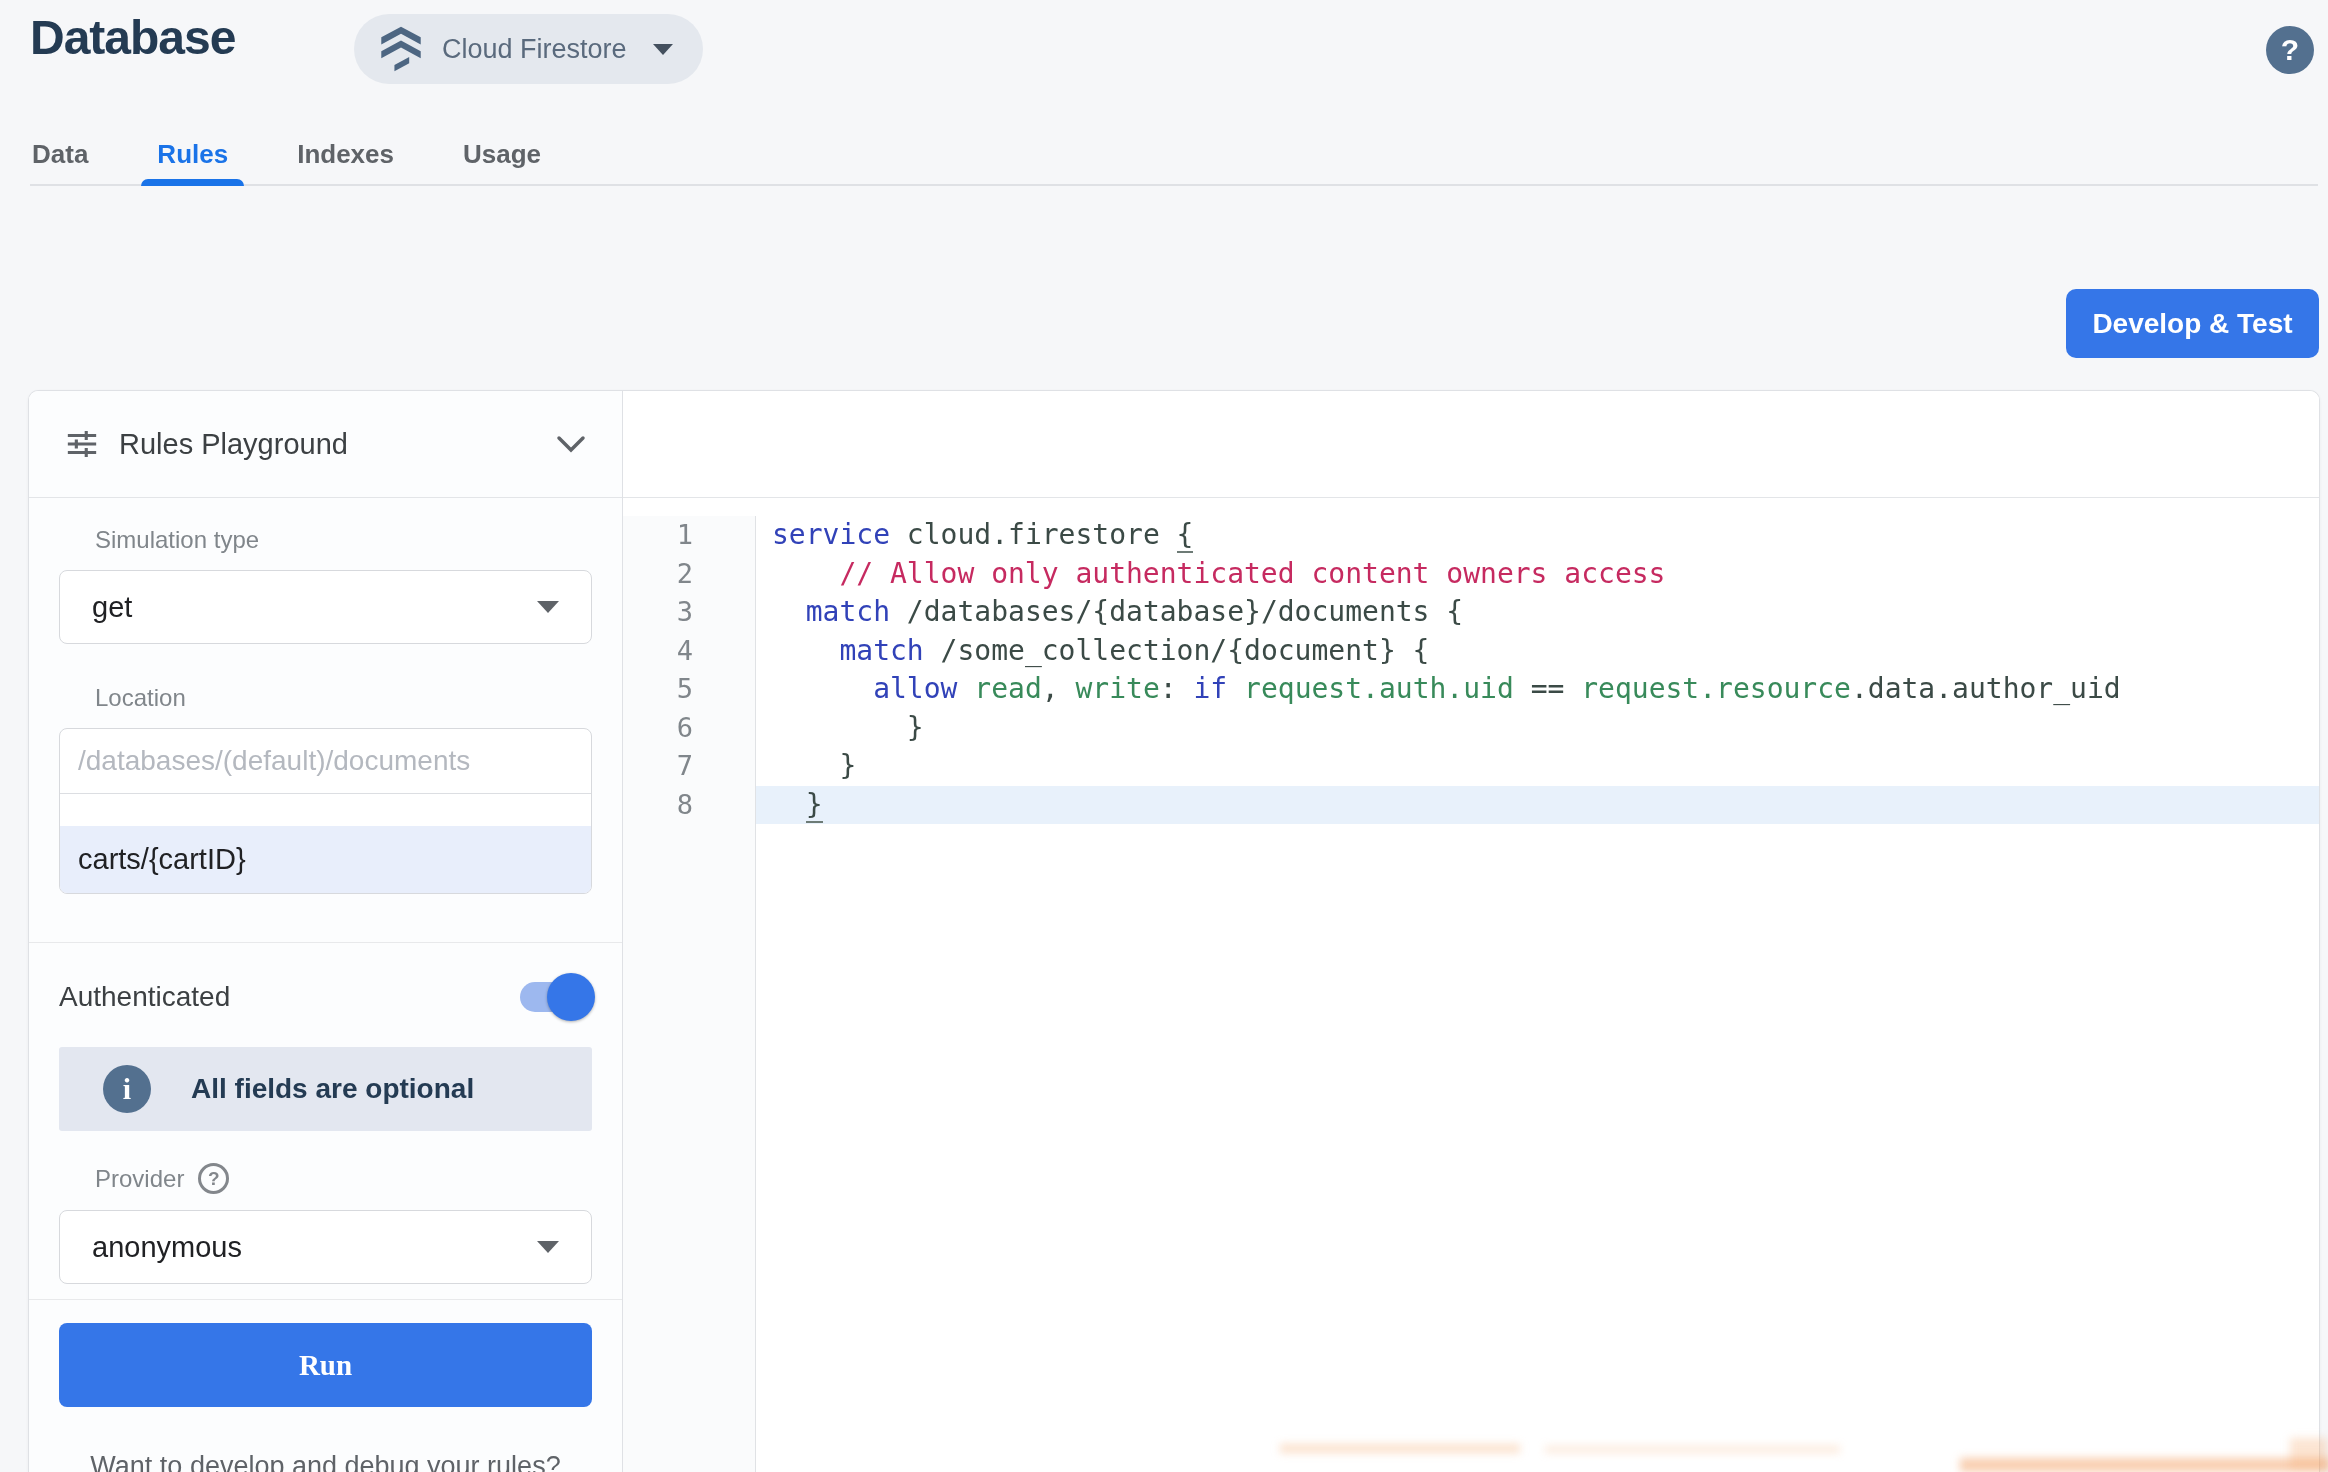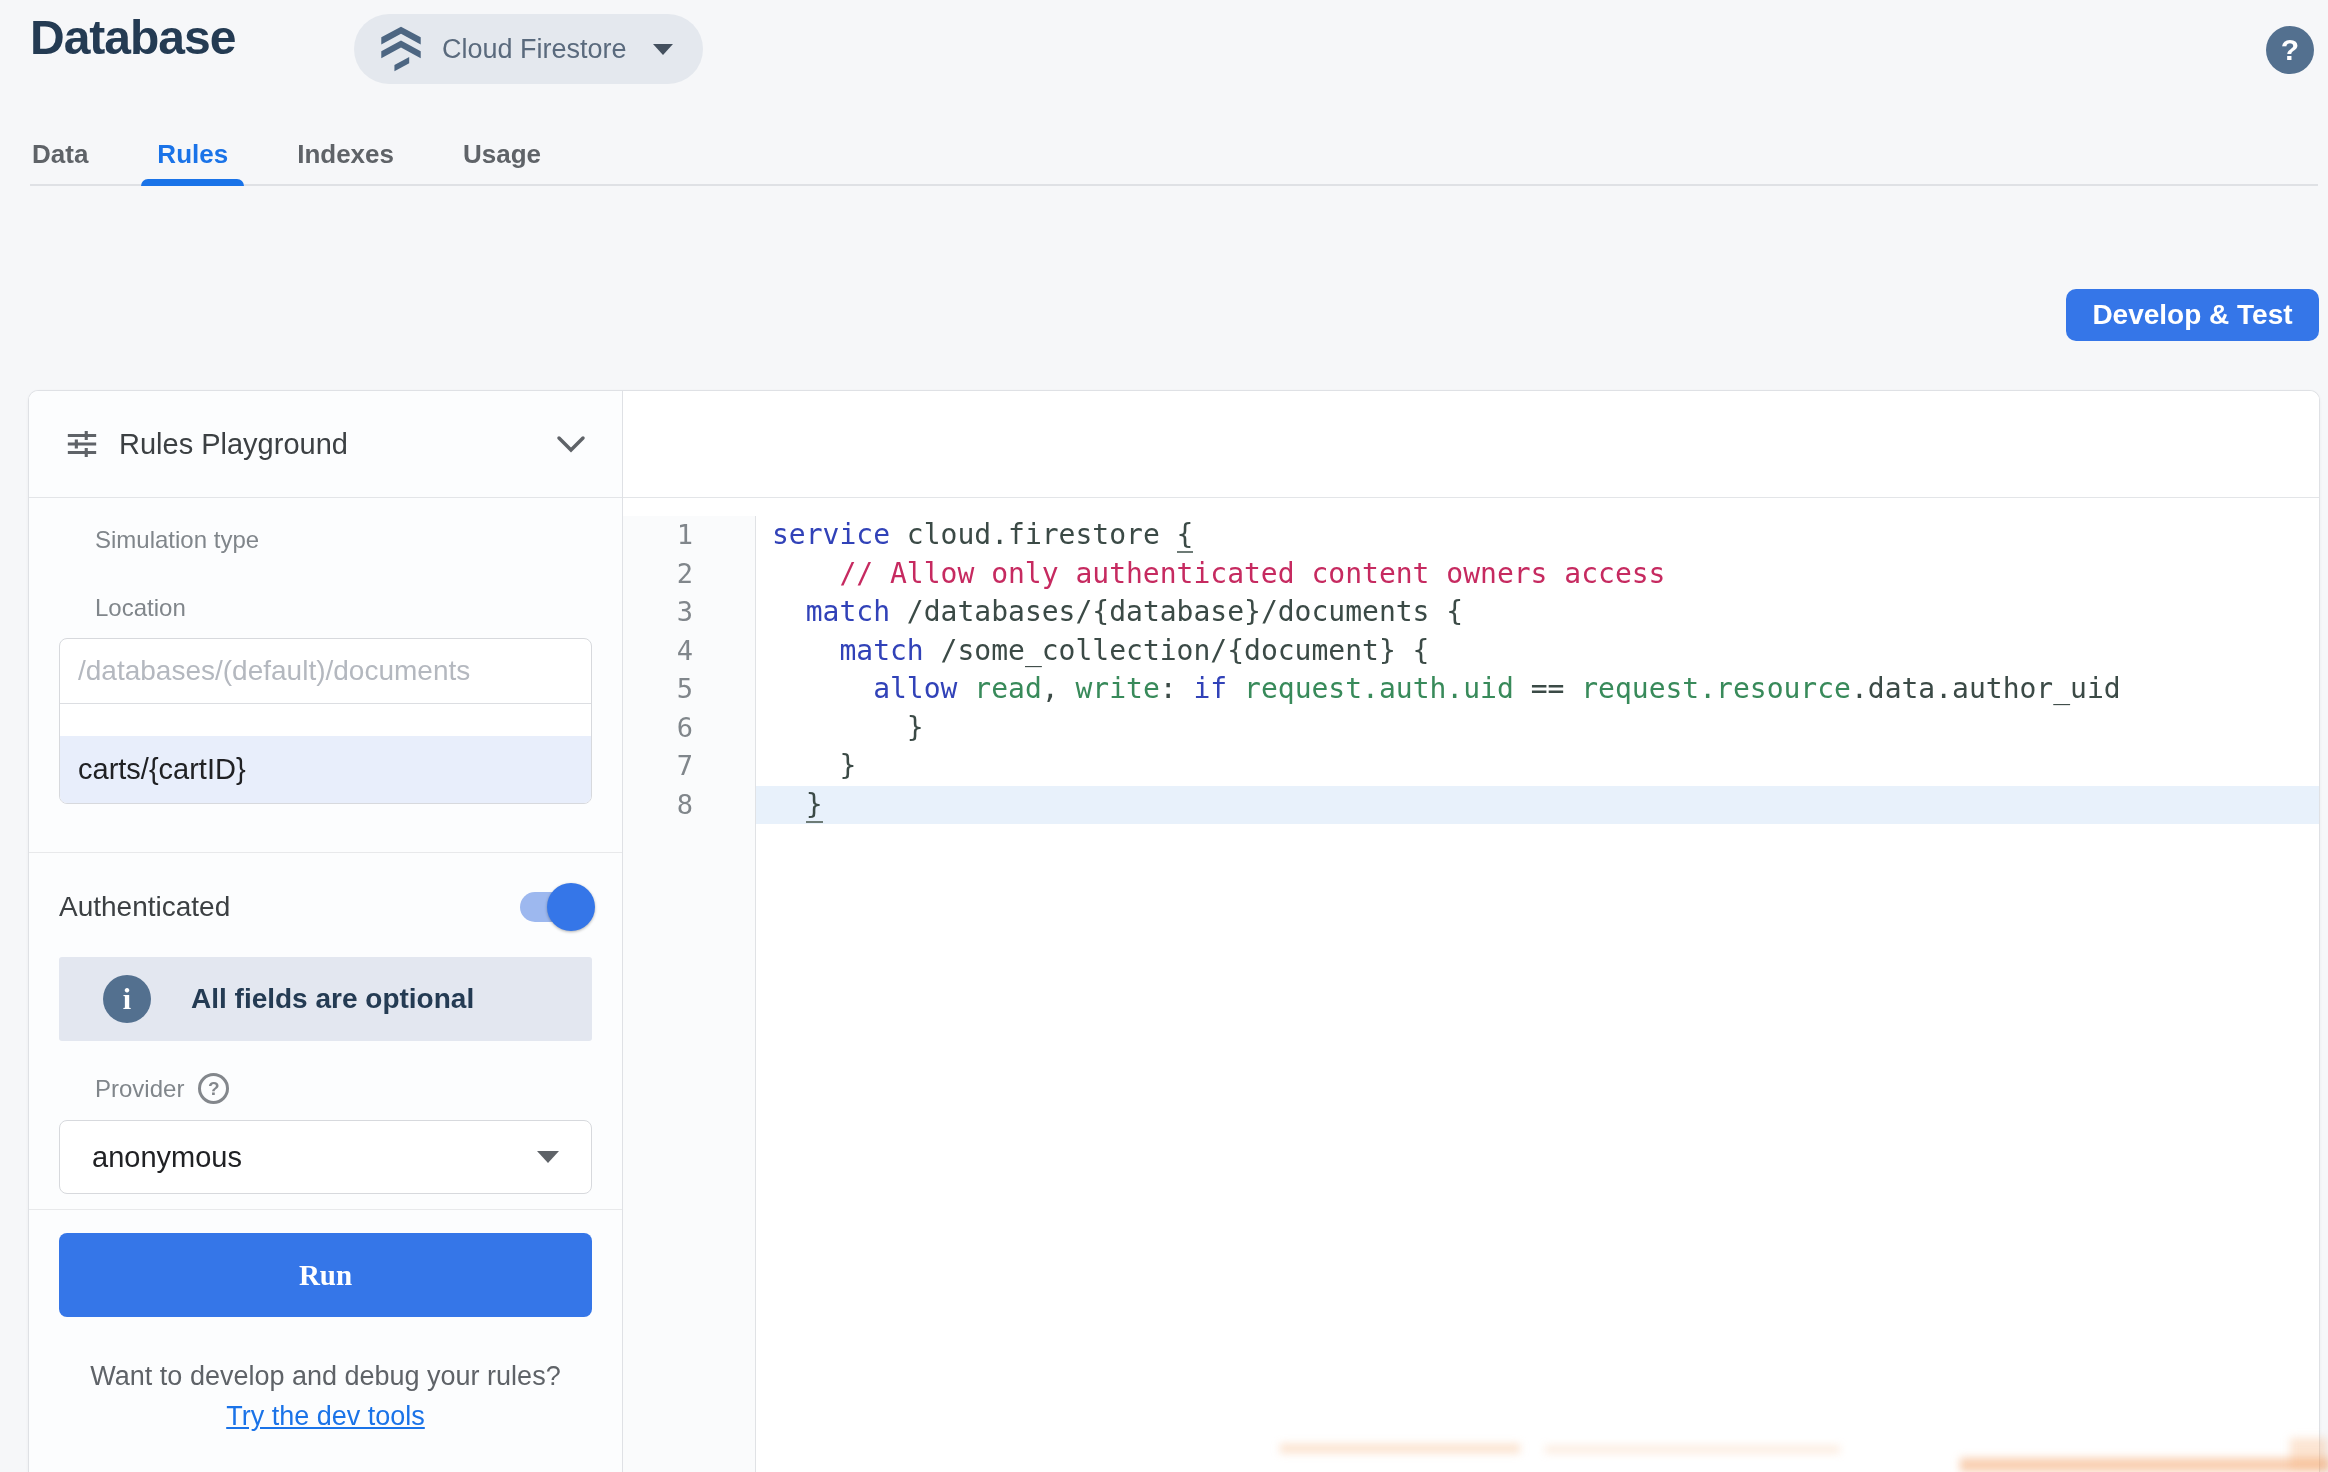--- a/index.html
+++ b/index.html
@@ -48,21 +48,21 @@
     font-size:26px; font-weight:700; color:#5f6368; cursor:pointer;
     padding:0 2px;
   }
   .tab.active { color:var(--tab-active); }
   .tab.active::after {
     content:""; position:absolute; left:-14px; right:-14px; bottom:0;
     height:7px; background:var(--tab-active); border-radius:7px 7px 0 0;
   }
   
   .develop-btn {
-    position:absolute; left:2066px; top:289px; width:253px; height:52px;
+    position:absolute; left:2066px; top:289px; width:253px; height:69px;
     background:var(--accent); color:#fff; border:none; border-radius:10px;
     font-family:"Liberation Sans", sans-serif;
     font-size:28px; font-weight:700; cursor:pointer;
   }
   
   .card {
     position:absolute; left:28px; top:390px; width:2292px; height:1082px;
     background:#fff; border:1px solid #dfe1e5; border-bottom:none;
     border-radius:10px 10px 0 0; display:flex; overflow:hidden;
     box-shadow:0 1px 3px rgba(60,64,67,.06);
@@ -233,20 +233,24 @@
       <span class="spacer"></span>
       <span class="icon">
         <svg width="30" height="18" viewBox="0 0 30 18" fill="none" stroke="#5f6368" stroke-width="3.5" stroke-linecap="round">
           <polyline points="3,3 15,15 27,3"></polyline>
         </svg>
       </span>
     </div>
 
     <div class="section-1">
       <div class="field-label">Simulation type</div>
+      <div class="selectbox">
+        <span>get</span>
+        <span class="sel-caret"></span>
+      </div>
 
       <div class="field-label loc-label">Location</div>
       <div class="locationbox">
         <div class="loc-prefix">/databases/(default)/documents</div>
         <div class="loc-value">carts/{cartID}</div>
       </div>
     </div>
 
     <div class="divider d1"></div>
 

